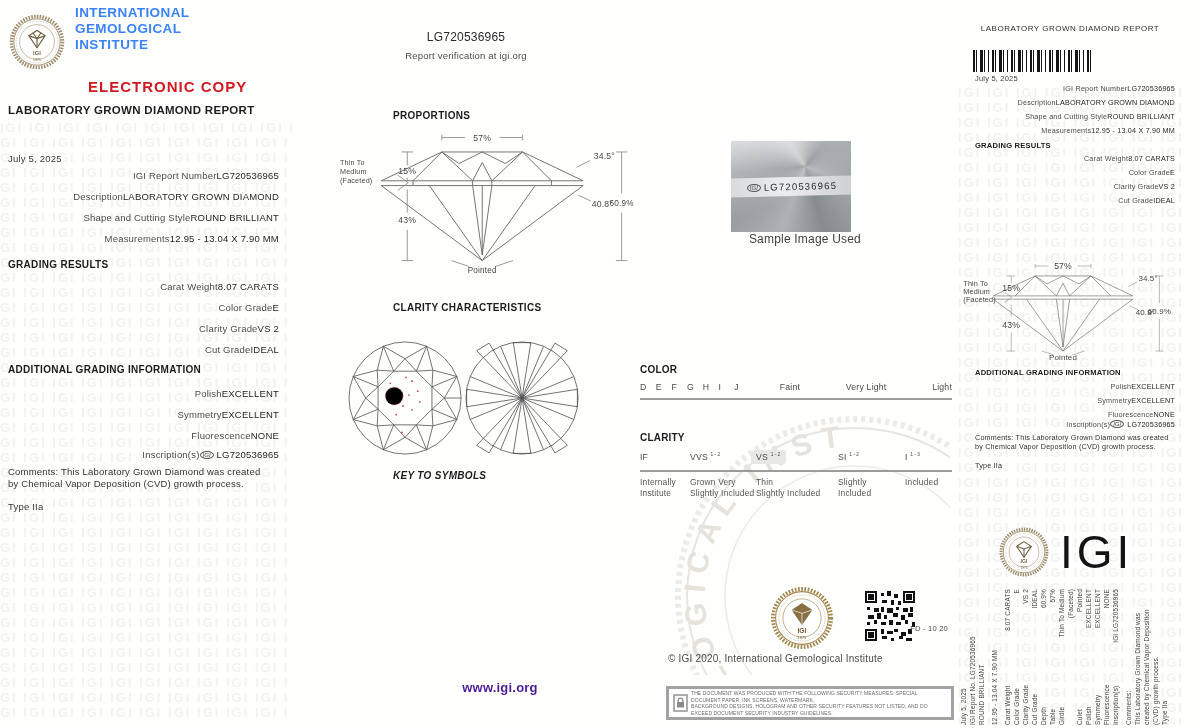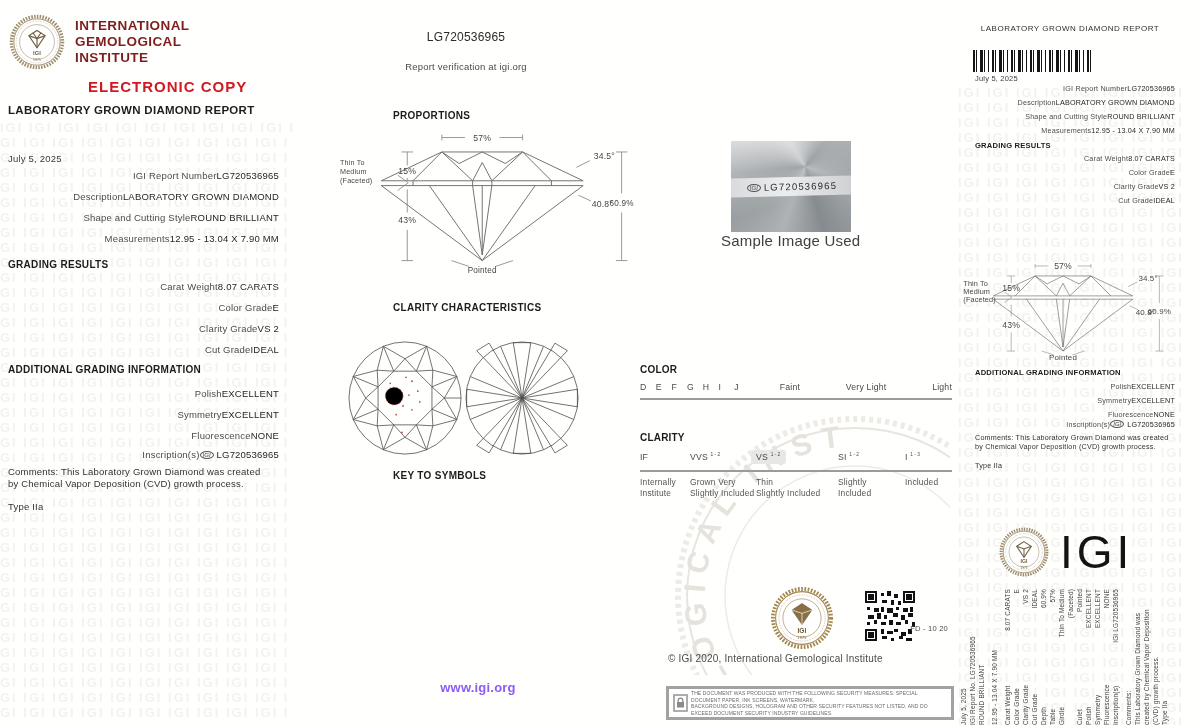--- a/index.html
+++ b/index.html
@@ -10,53 +10,53 @@
   .wm{position:absolute;overflow:hidden;color:rgba(168,158,134,.13);font-size:13px;font-weight:bold;
       line-height:15px;word-break:break-all;letter-spacing:2px;pointer-events:none;z-index:0;}
 
   
   .rows{position:absolute;z-index:2;}
   .frow{display:flex;justify-content:flex-end;align-items:baseline;}
   .frow .lab{color:#4c4c4c;}
   .frow .val{color:#262626;text-align:right;}
 
   
-  .lp-brand{position:absolute;left:75px;top:18px;font-size:13.5px;font-weight:bold;line-height:16px;
-            color:#7f1d1d;letter-spacing:.4px;z-index:2;}
+  .lp-brand{position:absolute;left:75px;top:5px;font-size:13.5px;font-weight:bold;line-height:16px;
+            color:#3b82f6;letter-spacing:.4px;z-index:2;}
   .lp-ec{position:absolute;left:88px;top:78px;font-size:15px;font-weight:bold;color:#d01920;letter-spacing:1px;z-index:2;}
   .lp-title{position:absolute;left:8px;top:104px;font-size:11.5px;font-weight:bold;color:#1e1e1e;letter-spacing:.3px;z-index:2;}
   .lp-date{position:absolute;left:8px;top:153px;font-size:9.5px;color:#3c3c3c;z-index:2;}
   .sec-title{font-size:10px;font-weight:bold;color:#1c1c1c;letter-spacing:.3px;}
   .f95 .frow{height:21px;font-size:9.5px;}
   .lp-comments{position:absolute;left:8px;top:466px;width:264px;font-size:9.5px;line-height:11.6px;color:#333;z-index:2;}
   .lp-type{position:absolute;left:8px;top:501px;font-size:9.5px;color:#333;z-index:2;}
   .insc-glyph{display:inline-block;font-size:6px;border:1px solid #555;border-radius:50%;padding:0 2px;
               margin-right:3px;color:#444;letter-spacing:0;vertical-align:1px;font-style:italic;}
 
   
   .c-num{position:absolute;left:341px;top:30px;width:250px;text-align:center;font-size:12px;color:#2b2b2b;z-index:2;}
-  .c-verif{position:absolute;left:341px;top:50px;width:250px;text-align:center;font-size:9.5px;color:#4a4a4a;z-index:2;margin-top:11px;}
+  .c-verif{position:absolute;left:341px;top:50px;width:250px;text-align:center;font-size:9.5px;color:#4a4a4a;z-index:2;}
   .h-sec{position:absolute;font-size:10px;font-weight:bold;color:#1c1c1c;letter-spacing:.3px;z-index:2;margin-left:48px;}
   .keylines{position:absolute;left:359px;top:486px;font-size:8.7px;line-height:12px;color:#383838;z-index:2;}
   svg text{font-family:"Liberation Sans","DejaVu Sans",sans-serif;}
   .diagram line,.diagram path,.diagram polyline{stroke:#6f6f6f;stroke-width:1;fill:none;}
   .diagram .dim{stroke:#8a8a8a;stroke-width:.9;}
   .diagram text{fill:#474747;}
   .plot circle.outer,.plot line,.plot polygon,.plot polyline{stroke:#4c4c4c;stroke-width:.8;fill:none;}
   .plot .red{stroke:#c64a4a;}
   .plot .reddot{fill:#c64a4a;stroke:none;}
 
   
   .sample{position:absolute;left:731px;top:141px;width:120px;height:91px;z-index:2;overflow:hidden;
           background:linear-gradient(160deg,rgba(255,255,255,.55),rgba(40,45,50,.18) 60%),
                      conic-gradient(from 200deg at 62% 28%, #cdd0d2, #989ea2 18%, #d5d7d8 35%, #8e9498 55%, #c4c7c9 75%, #9aa0a3 90%, #cdd0d2);}
   .sample-band{position:absolute;left:-4px;top:40%;width:130px;height:21%;transform:rotate(-1.5deg);
                background:linear-gradient(90deg,#d7d9da,#ecedee 45%,#ccced0);display:flex;align-items:center;justify-content:center;}
   .sample-band .num{font-size:9.5px;letter-spacing:1.2px;color:#2c2c2c;}
-  .sample-cap{position:absolute;left:721px;top:232px;width:140px;text-align:left;font-size:15px;color:#3f3f3f;z-index:2;}
+  .sample-cap{position:absolute;left:721px;top:232px;width:140px;text-align:right;font-size:12px;color:#3f3f3f;z-index:2;}
 
   
   .scale{position:absolute;left:640px;width:312px;z-index:2;}
   .scale .st{font-size:10px;font-weight:bold;color:#1c1c1c;}
   .letters-row{display:flex;margin-top:7px;align-items:baseline;}
   .letters-row .lt{flex:0 0 15.7px;font-size:8.7px;color:#4a4a4a;}
   .letters-row .words{display:flex;flex:1;justify-content:space-between;padding-left:30px;font-size:8.7px;color:#4a4a4a;}
   .scale-line{border-bottom:2px solid #9b9b9b;margin-top:6px;}
   .cl-grid{display:flex;margin-top:7px;}
   .cl-cell{font-size:8.7px;color:#4a4a4a;}
@@ -66,21 +66,21 @@
   .cl-desc{display:flex;margin-top:5px;}
   .cl-desc div{font-size:8.4px;line-height:10.5px;color:#555;}
   .w1{flex:0 0 50px;} .w2{flex:0 0 66px;} .w3{flex:0 0 82px;} .w4{flex:0 0 67px;} .w5{flex:0 0 45px;}
 
   
   .bigseal{position:absolute;left:655px;top:383px;width:295px;height:292px;overflow:hidden;z-index:1;pointer-events:none;}
 
   
   .copyright{position:absolute;left:668px;top:653px;font-size:10px;color:#4c4c4c;z-index:3;}
   .fdcode{position:absolute;left:870px;top:624px;width:78px;text-align:right;font-size:7.6px;color:#4c4c4c;z-index:3;}
-  .website{position:absolute;left:408px;top:680px;width:140px;text-align:center;font-size:13px;font-weight:bold;color:#8b5cf6;z-index:2;}
+  .website{position:absolute;left:430px;top:680px;width:140px;text-align:center;font-size:13px;font-weight:bold;color:#4c1d95;z-index:2;}
   .secstrip{position:absolute;left:666px;top:686px;width:282px;height:28px;border:3px solid #a2a2a2;display:flex;align-items:center;z-index:3;background:#fff;}
   .secstrip .icon{flex:0 0 22px;display:flex;align-items:center;justify-content:center;}
   .secstrip .txt{flex:1;font-size:5px;line-height:6.5px;color:#6a6a6a;letter-spacing:.1px;padding-right:3px;}
 
   
   .seal-tan{color:#9d8a68;} .seal-gold{color:#a3874f;}
 
   
   .rp-title{position:absolute;left:958px;top:24px;width:224px;text-align:center;font-size:8px;color:#2f2f2f;letter-spacing:.5px;z-index:2;}
   .barcode{position:absolute;left:973px;top:50px;width:118px;height:22px;z-index:2;
@@ -297,21 +297,21 @@
         <polygon points="178,62 224.1,13.9 211.5,6.2"></polygon>
     <polygon points="178,62 186.9,5.7 169.1,5.7"></polygon>
         <polygon points="178,62 144.5,6.2 131.9,13.9"></polygon>
     <polygon points="178,62 121.7,53.1 121.7,70.9"></polygon>
         <polygon points="178,62 131.9,110.1 144.5,117.8"></polygon>
     <polygon points="178,62 169.1,118.3 186.9,118.3"></polygon>
         <polygon points="178,62 211.5,117.8 224.1,110.1"></polygon>
   </g>
 </svg>
 
-<div class="h-sec" style="left:345px;top:470px;">KEY TO SYMBOLS</div>
+<div class="h-sec" style="left:345px;top:470px;font-style:italic;">KEY TO SYMBOLS</div>
 
 <div class="sample">
   <div class="sample-band">
     <span class="num"><span class="insc-glyph">IGI</span><span>LG720536965</span></span>
   </div>
 </div>
 <div class="sample-cap">Sample Image Used</div>
 
 <div class="bigseal">
   <svg width="390" height="390" viewBox="0 0 390 390" style="position:absolute;left:5px;top:18px;">

